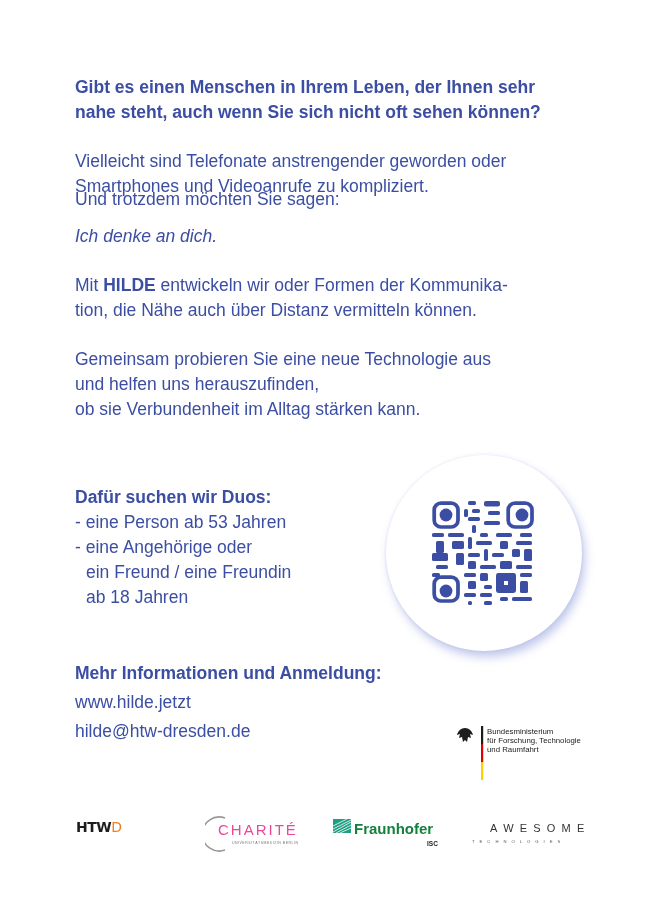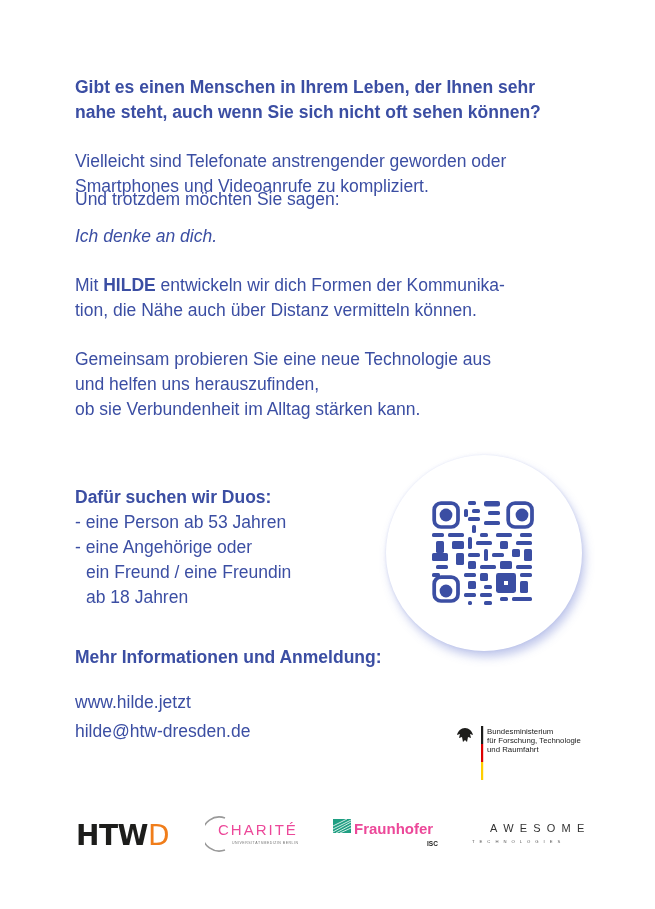--- a/index.html
+++ b/index.html
@@ -12,47 +12,47 @@
   .ital { font-style: italic; }
   .indent { padding-left: 11px; }
   .qr-circle {
     position: absolute; left: 386px; top: 455px; width: 196px; height: 196px; border-radius: 50%;
     background: #ffffff; box-shadow: 3px 6px 10px rgba(80, 100, 200, 0.35), 0 0 3px rgba(80,100,200,0.15);
   }
   .qr { position: absolute; left: 432px; top: 501px; width: 104px; height: 104px; }
   .bmbf { position: absolute; left: 455px; top: 724px; width: 130px; height: 60px; }
   .bmbf-text { position: absolute; left: 487px; top: 727px; font-size: 7.8px; line-height: 9px; color: #222; font-family: "Liberation Sans", sans-serif; white-space: nowrap; }
   .logo { position: absolute; }
-  .htw { left: 76px; top: 819px; font-family: "DejaVu Sans", sans-serif; font-weight: bold; font-size: 28px; color: #1d1d1b; letter-spacing: -0.5px; }
+  .htw { left: 76px; top: 819px; font-family: "DejaVu Sans", sans-serif; font-weight: bold; font-size: 14px; color: #1d1d1b; letter-spacing: -0.5px; }
   .htw-d { color: #f07d1a; font-weight: normal; }
   .charite { left: 205px; top: 815px; width: 100px; height: 38px; }
   .charite-text { position: absolute; left: 218px; top: 821px; font-size: 15px; letter-spacing: 2px; color: #ec4899; white-space: nowrap; }
   .charite-sub { position: absolute; left: 232px; top: 841px; font-size: 3.5px; letter-spacing: 0.5px; color: #777; white-space: nowrap; }
-  .fh-text { position: absolute; left: 354px; top: 820px; font-size: 15px; font-weight: bold; color: #ec4899; white-space: nowrap; }
+  .fh-text { position: absolute; left: 354px; top: 820px; font-size: 15px; font-weight: bold; color: #15803d; white-space: nowrap; }
   .fh-isc { position: absolute; left: 427px; top: 840px; font-size: 6.5px; font-weight: bold; color: #1d1d1b; }
   .aw-text { position: absolute; left: 490px; top: 822px; font-size: 11px; letter-spacing: 6.2px; color: #333; white-space: nowrap; }
   .aw-sub { position: absolute; left: 472px; top: 839px; font-size: 4.2px; letter-spacing: 5px; color: #555; white-space: nowrap; }
 </style>
 </head>
 <body>
 
 <div>
   <div class="txt bold" style="top:75px;">Gibt es einen Menschen in Ihrem Leben, der Ihnen sehr</div>
   <div class="txt bold" style="top:100px;">nahe steht, auch wenn Sie sich nicht oft sehen können?</div>
 </div>
 
 <div>
   <div class="txt" style="top:149px;">Vielleicht sind Telefonate anstrengender geworden oder</div>
   <div class="txt" style="top:174px;">Smartphones und Videoanrufe zu kompliziert.</div>
   <div class="txt" style="top:187px;">Und trotzdem möchten Sie sagen:</div>
   <div class="txt ital" style="top:224px;">Ich denke an dich.</div>
 </div>
 
 <div>
-  <div class="txt" style="top:273px;"><span>Mit </span><span class="bold">HILDE</span><span> entwickeln wir dich Formen der Kommunika-</span></div>
+  <div class="txt" style="top:273px;"><span>Mit </span><span class="bold">HILDE</span><span> entwickeln wir oder Formen der Kommunika-</span></div>
   <div class="txt" style="top:298px;">tion, die Nähe auch über Distanz vermitteln können.</div>
 </div>
 
 <div>
   <div class="txt" style="top:347px;">Gemeinsam probieren Sie eine neue Technologie aus</div>
   <div class="txt" style="top:372px;">und helfen uns herauszufinden,</div>
   <div class="txt" style="top:397px;">ob sie Verbundenheit im Alltag stärken kann.</div>
 </div>
 
 <div>
@@ -117,21 +117,21 @@
       <rect x="12" y="23" width="3" height="1" rx="0.4"></rect>
       <rect x="17" y="24" width="2" height="1" rx="0.4"></rect>
       <rect x="20" y="24" width="5" height="1" rx="0.4"></rect>
     <rect x="9" y="25" width="1" height="1" rx="0.4"></rect>
       <rect x="13" y="25" width="2" height="1" rx="0.4"></rect>
   </g>
   <rect x="18" y="20" width="1" height="1" fill="#ffffff"></rect>
 </svg>
 
 <div>
-  <div class="txt bold" style="top:645px;text-align:right;">Mehr Informationen und Anmeldung:</div>
+  <div class="txt bold" style="top:661px;text-align:right;">Mehr Informationen und Anmeldung:</div>
   <div class="txt" style="top:690px;">www.hilde.jetzt</div>
   <div class="txt" style="top:719px;">hilde@htw-dresden.de</div>
 </div>
 
 <div>
   <svg class="bmbf" viewBox="0 0 130 60">
     <path d="M10 4 C6 4 3 7 2 11 L5 10 L4 14 L7 13 L8 18 L10 16 L12 18 L13 13 L16 14 L15 10 L18 11 C17 7 14 4 10 4 Z" fill="#1d1d1b"></path>
     <rect x="26" y="2" width="2.2" height="18" fill="#1d1d1b"></rect>
     <rect x="26" y="20" width="2.2" height="18" fill="#dd0000"></rect>
     <rect x="26" y="38" width="2.2" height="18" fill="#ffce00"></rect>

